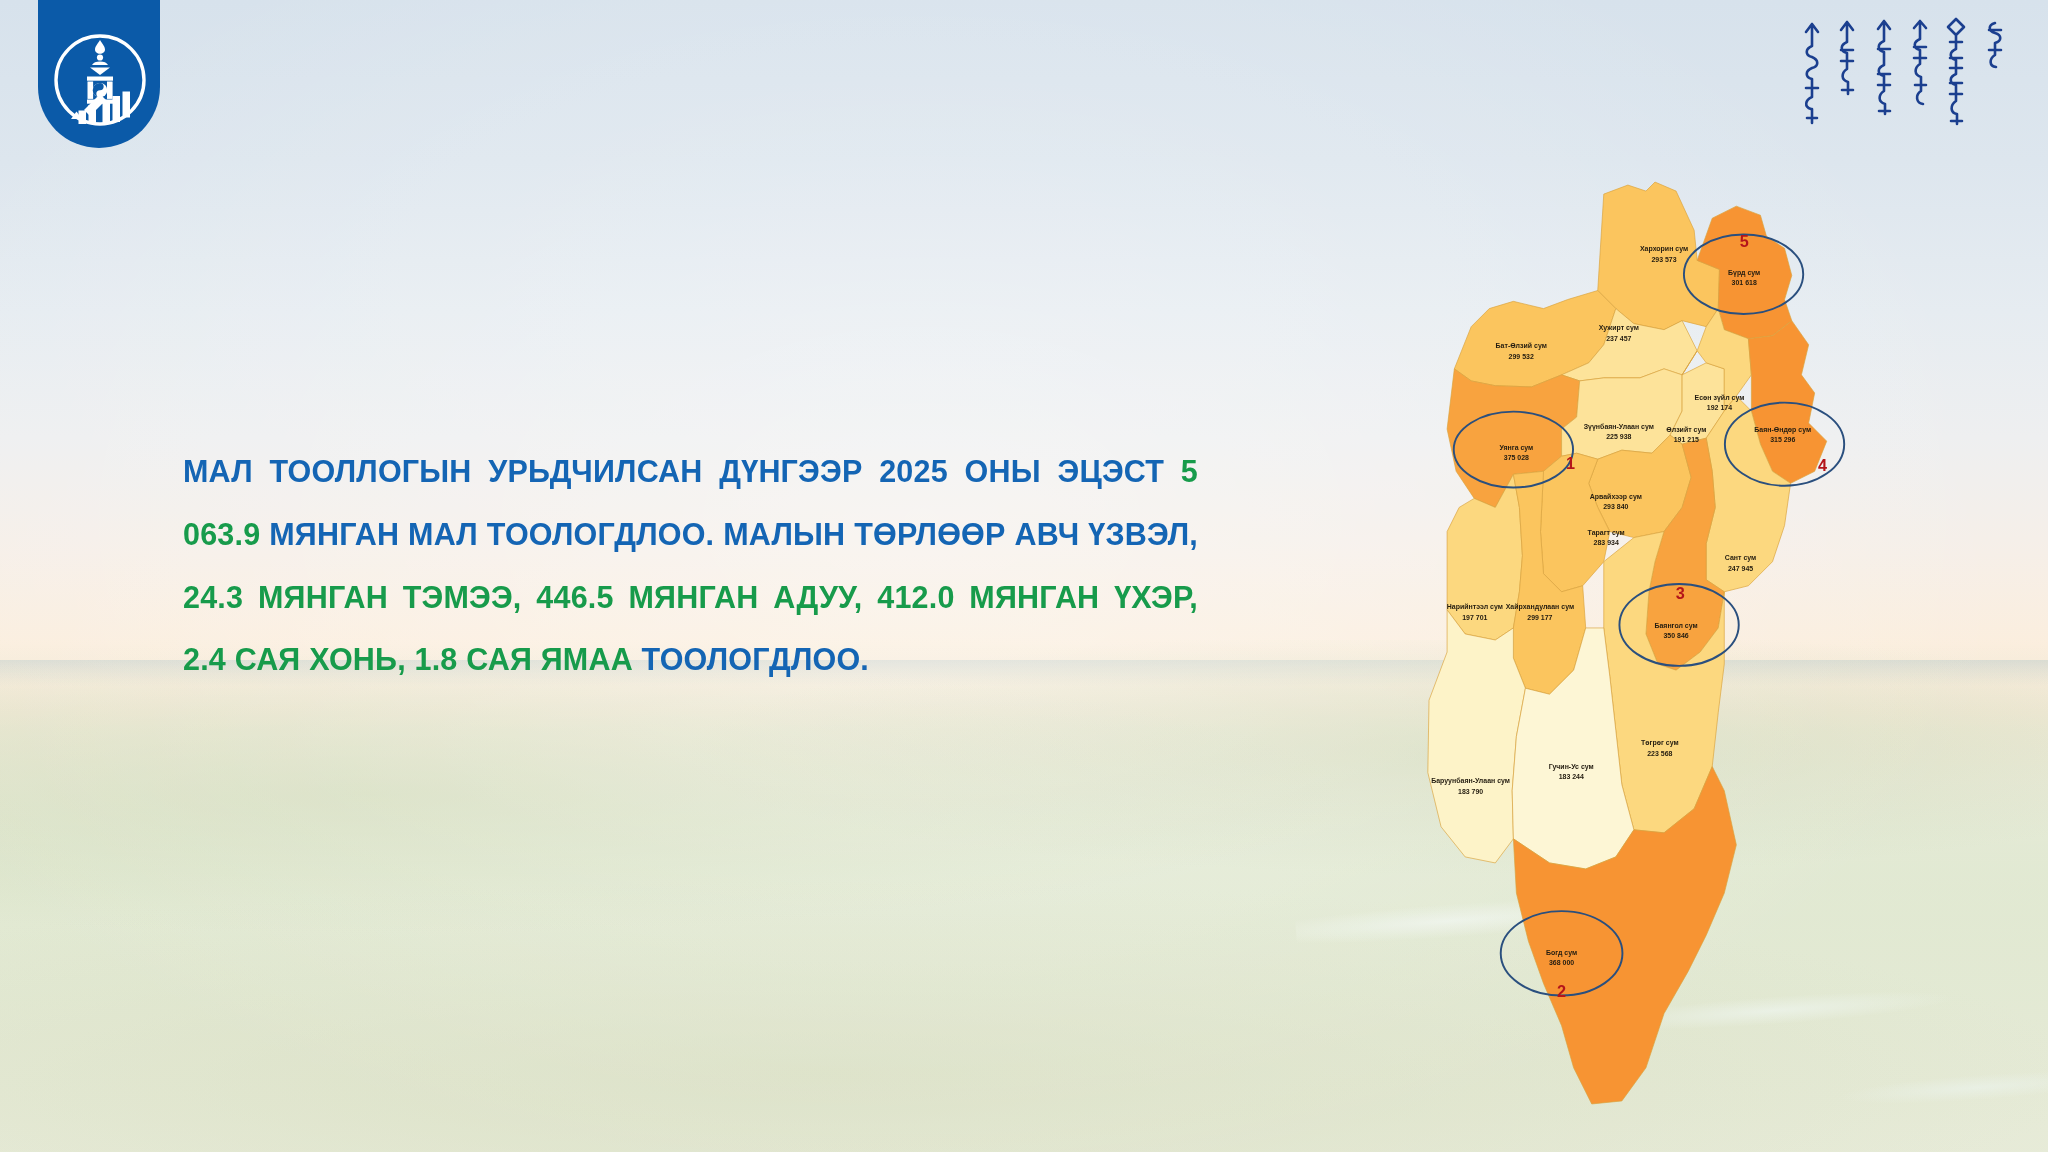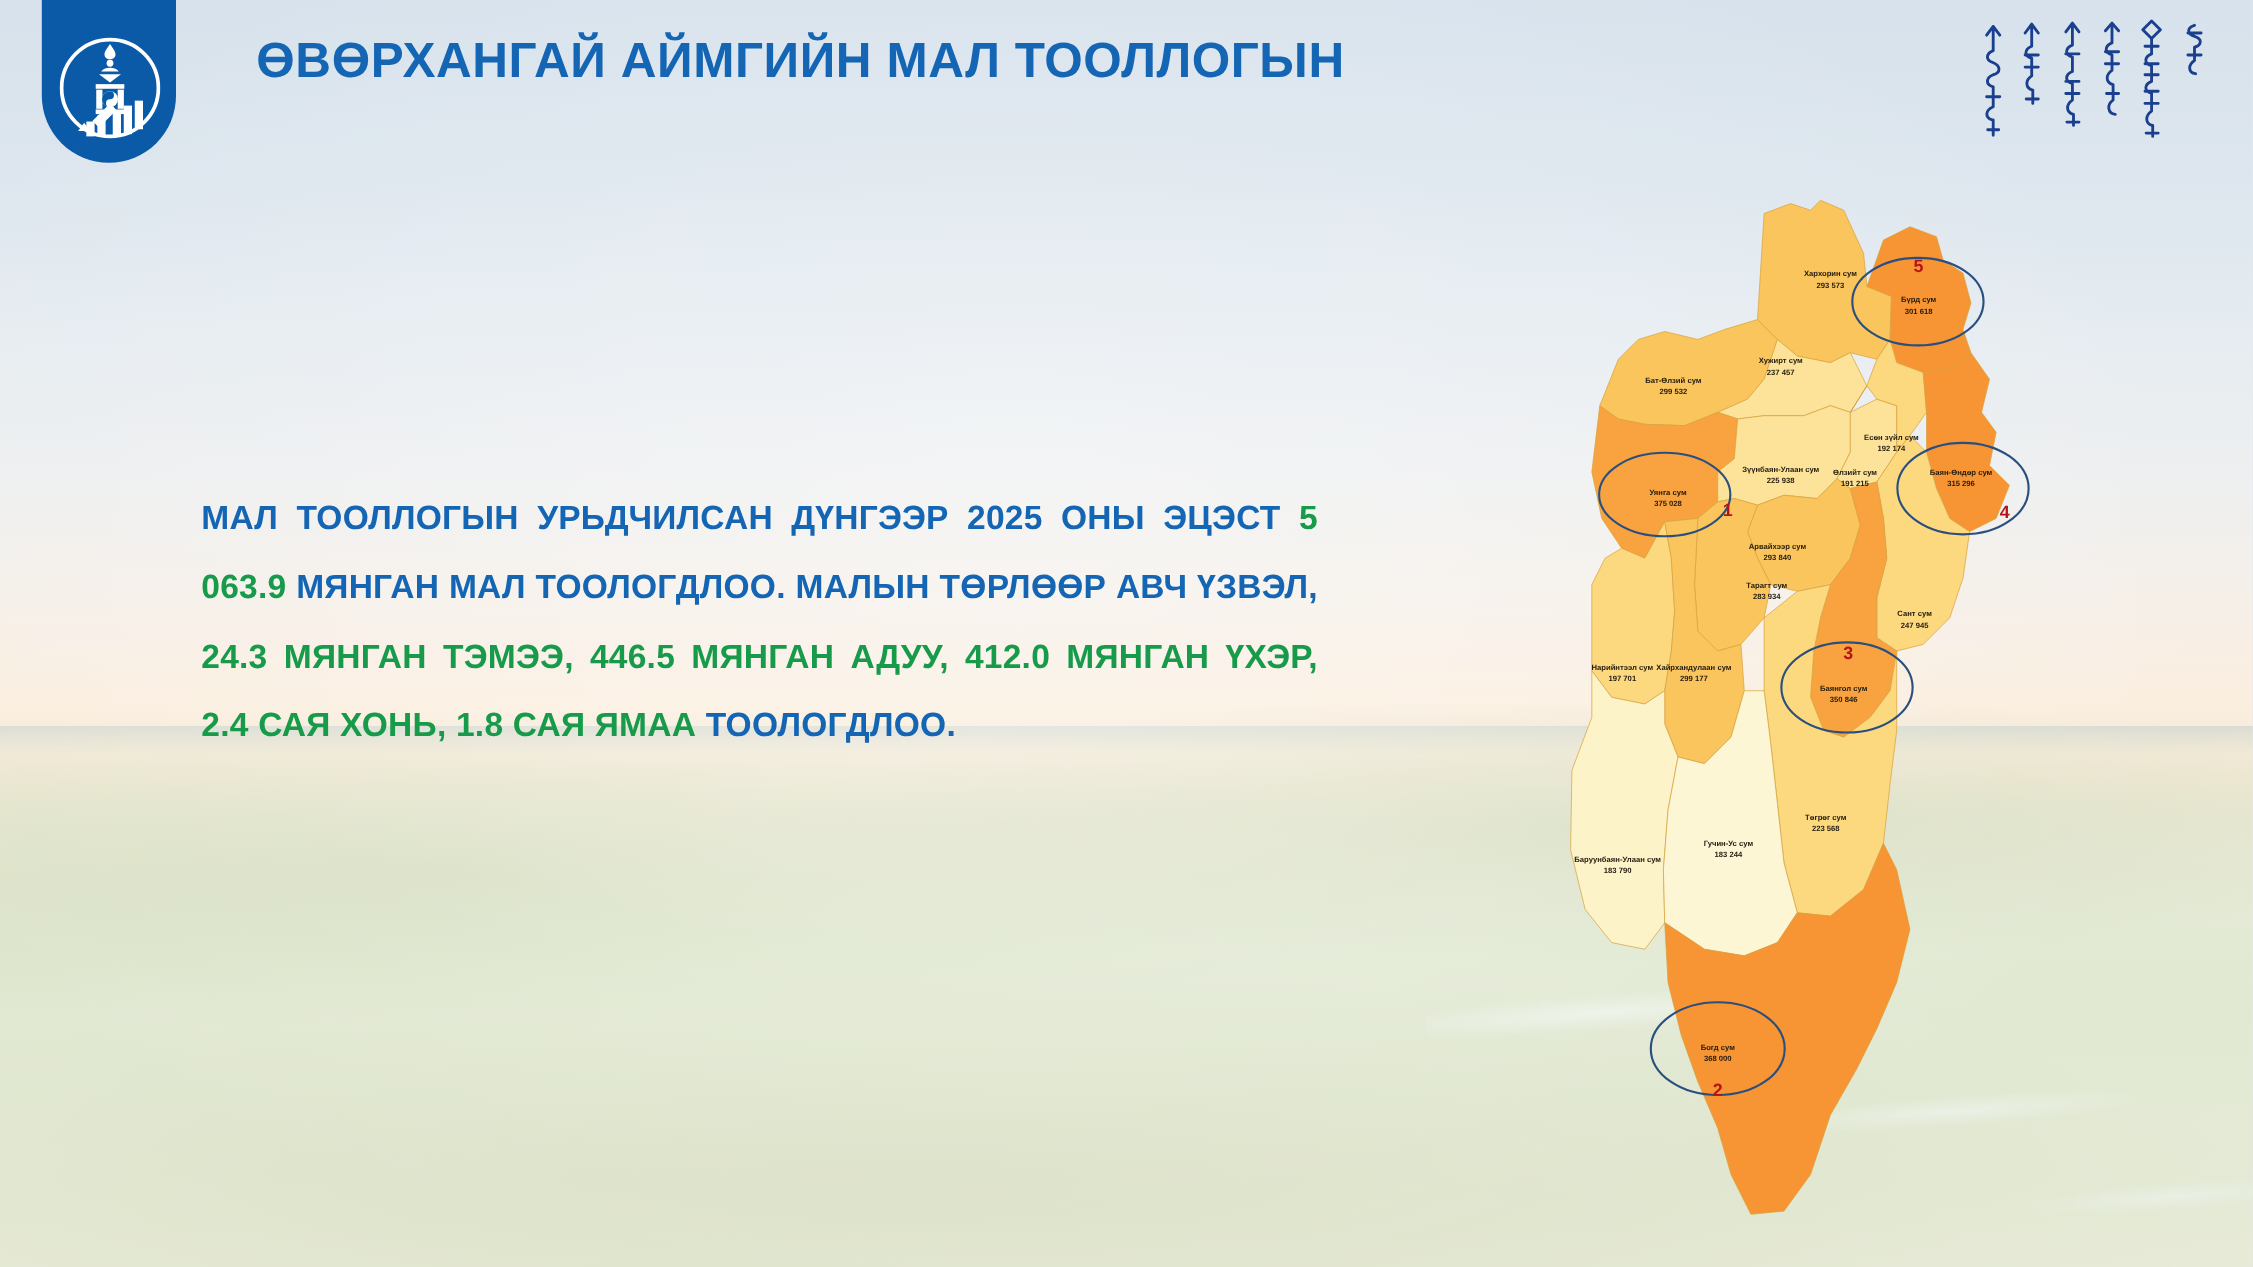--- a/index.html
+++ b/index.html
@@ -111,21 +111,20 @@
     <rect x="34.5" y="81" width="7.5" height="19"></rect>
     <polygon points="30,86 46,70 52,76 36,92"></polygon>
     <rect x="48.5" y="77" width="7.5" height="23"></rect>
     <rect x="58.5" y="72" width="7.5" height="26"></rect>
     <rect x="68.5" y="67.5" width="7.5" height="26"></rect>
     <polygon points="66,70 79,57 83,63 70,76" opacity="0"></polygon>
   </g>
 </svg>
 
 <div id="page-title">
-  <div>ӨВӨРХАНГАЙ АЙМГИЙН МАЛ ТООЛЛОГЫН</div>
 </div>
 
 <svg id="mongol-script" viewBox="0 0 232 148">
   <g stroke="#1b3f8f" fill="none" stroke-width="2.6" stroke-linecap="round" stroke-linejoin="round">
 
     <path d="M16 16 v22 M10 24 l6 -8 l6 8 M16 38 c-7 3 -7 9 0 11 M16 49 c7 3 7 9 0 11 M16 60 c-7 3 -7 9 0 11 M16 71 v18 M10 80 h12 M16 89 c-7 3 -8 10 -1 12 M16 101 v14 M11 110 h10"></path>
 
     <path d="M51 14 v20 M45 22 l6 -8 l6 8 M51 34 c-7 3 -7 9 0 11 M45 42 h12 M51 45 v16 M45 53 h12 M51 61 c-6 4 -6 11 1 13 M52 74 v12 M46 82 h11"></path>
 
     <path d="M88 13 v20 M82 21 l6 -8 l6 8 M88 33 c-7 3 -7 9 0 11 M82 41 h12 M88 44 v13 M88 57 c-7 3 -7 9 0 11 M82 66 h12 M88 68 v15 M82 77 h12 M88 83 c-6 4 -6 11 1 13 M89 96 v10 M83 103 h11"></path>

